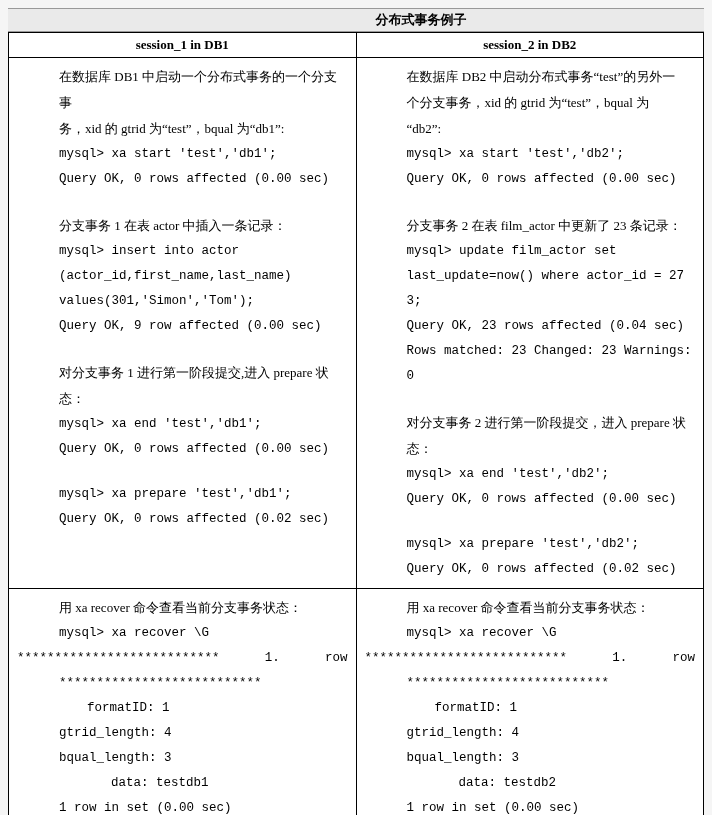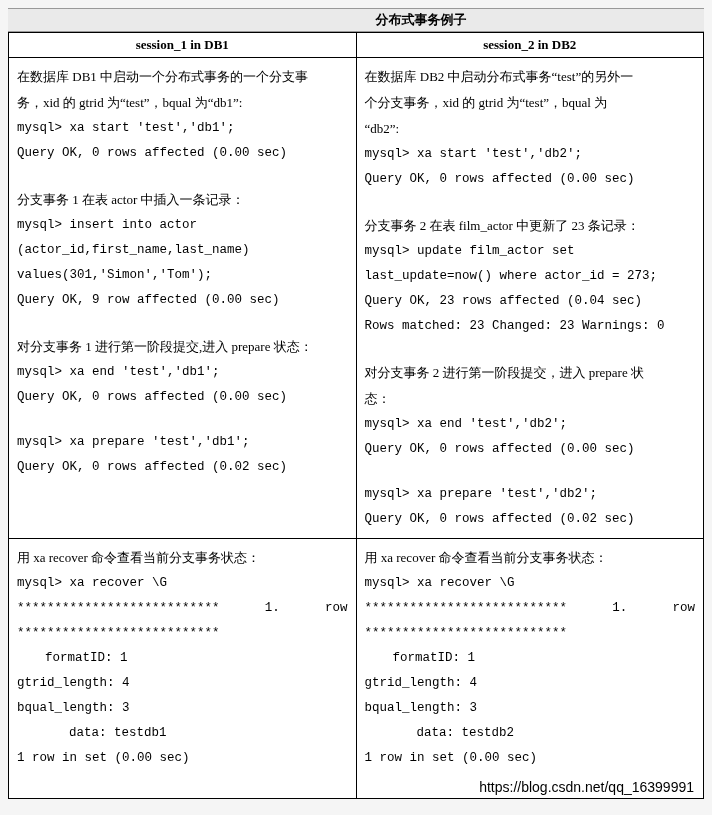--- a/index.html
+++ b/index.html
@@ -47,20 +47,21 @@
       font-weight: bold;
       font-size: 13px;
       padding: 4px;
     }
     .col1 { width: 50%; }
     .col2 { width: 50%; }
     .line {
       line-height: 2.0;
       white-space: normal;
       word-break: break-all;
+      margin-left: 42px;
     }
     .mono {
       font-family: "Courier New", monospace;
       font-size: 12.5px;
     }
     .blank {
       height: 1.6em;
     }
     .indent {
       padding-left: 28px;

